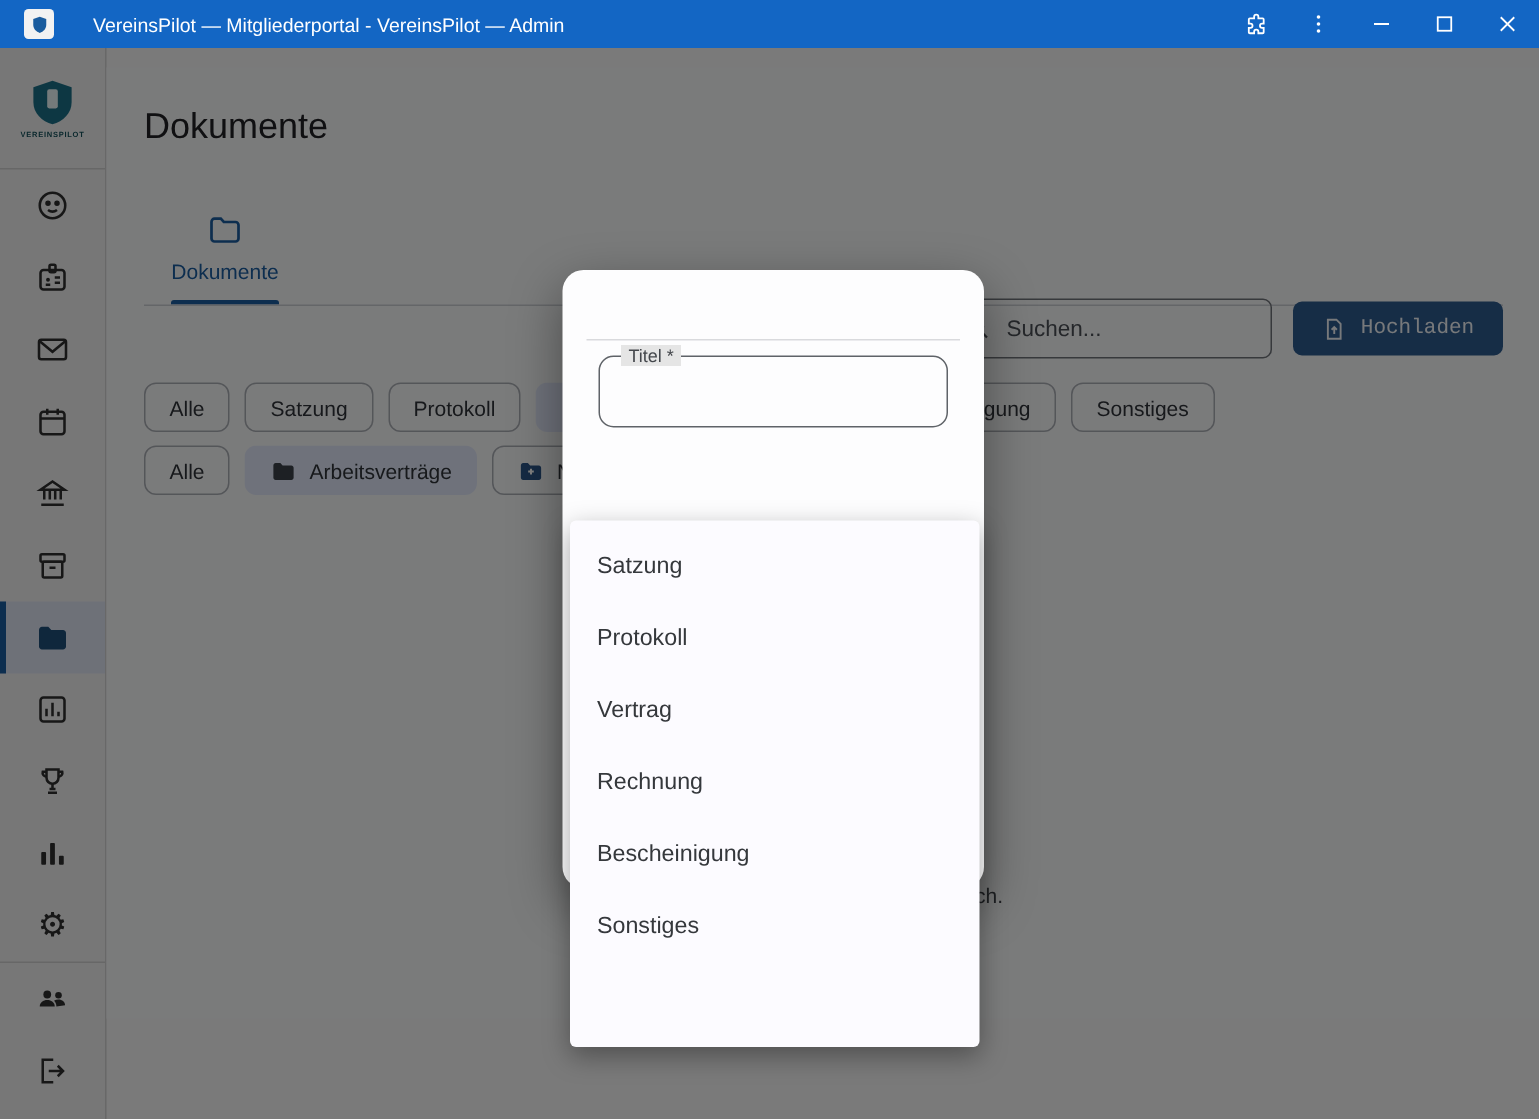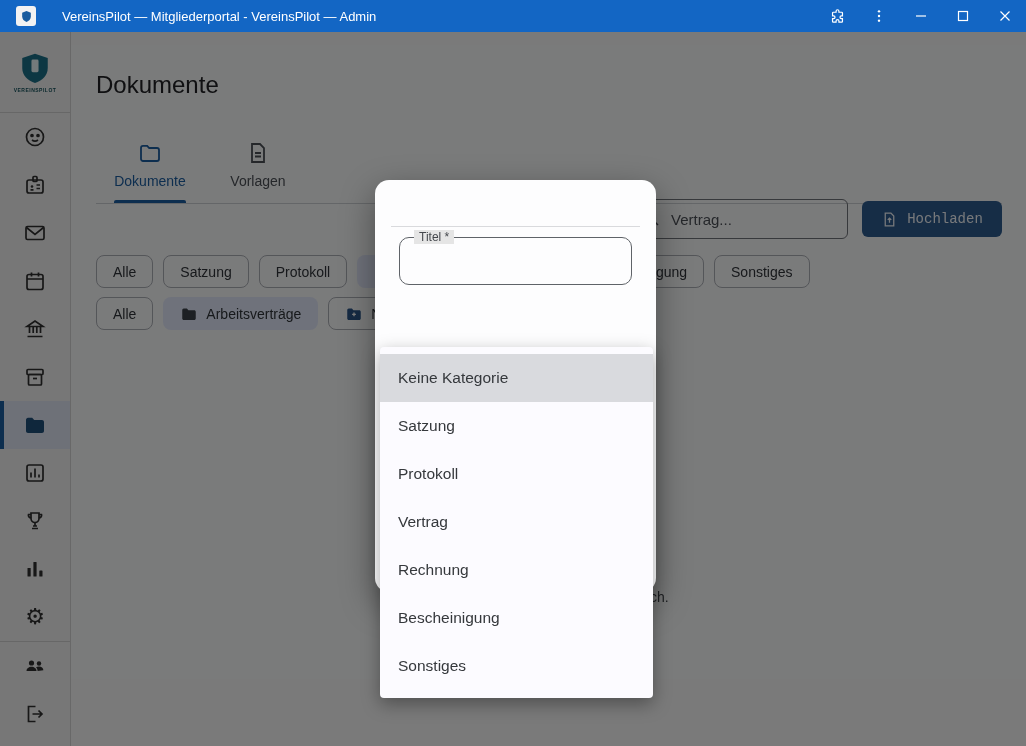--- a/index.html
+++ b/index.html
@@ -203,36 +203,29 @@
   <div class="main">
     <div class="page-title">Dokumente</div>
 
     <div class="tabs">
       <div class="tab active">
         <svg width="24" height="24" viewBox="0 0 24 24" fill="none" stroke="#1a5c9e" stroke-width="1.8">
             <path d="M3 7 c0-1.2 .9-2.2 2-2.2 h4.2 l2 2.2 H19 c1.1 0 2 .9 2 2 v9 c0 1.1-.9 2-2 2 H5 c-1.1 0-2-.9-2-2 Z"></path>
           </svg>
         <span>Dokumente</span>
       </div>
-      <div class="tab">
-        <svg width="24" height="24" viewBox="0 0 24 24" fill="none" stroke="#4a4f55" stroke-width="1.8">
-            <path d="M6 3 h8 l4 4 v14 H6 Z"></path>
-            <path d="M9 12 h6 M9 15.5 h6"></path>
-          </svg>
-        <span>Vorlagen</span>
-      </div>
     </div>
     <div class="tabs-divider"></div>
 
     <div class="search-field">
       <svg width="18" height="18" viewBox="0 0 24 24" fill="none" stroke="#4a4f55" stroke-width="2">
           <circle cx="10.5" cy="10.5" r="6"></circle>
           <path d="M15 15 L20 20"></path>
         </svg>
-      <span>Vertrag...</span>
+      <span>Suchen...</span>
     </div>
 
     <button class="upload-btn">
       <svg width="17" height="17" viewBox="0 0 24 24" fill="none" stroke="#eef2f6" stroke-width="1.8">
           <path d="M6 3 h8 l4 4 v14 H6 Z"></path>
           <path d="M12 16.5 v-6 M9.5 12.5 L12 10 l2.5 2.5"></path>
         </svg>
       <span>Hochladen</span>
     </button>
 
@@ -288,21 +281,20 @@
   <div class="backdrop"></div>
 
   <div class="modal">
     <div class="modal-divider"></div>
     <div class="titel-field">
       <span class="titel-label">Titel *</span>
     </div>
   </div>
 
   <div class="menu">
-    <div class="menu-item selected">Keine Kategorie</div>
     <div class="menu-item">Satzung</div>
     <div class="menu-item">Protokoll</div>
     <div class="menu-item">Vertrag</div>
     <div class="menu-item">Rechnung</div>
     <div class="menu-item">Bescheinigung</div>
     <div class="menu-item">Sonstiges</div>
   </div>
 
 </div>
 

